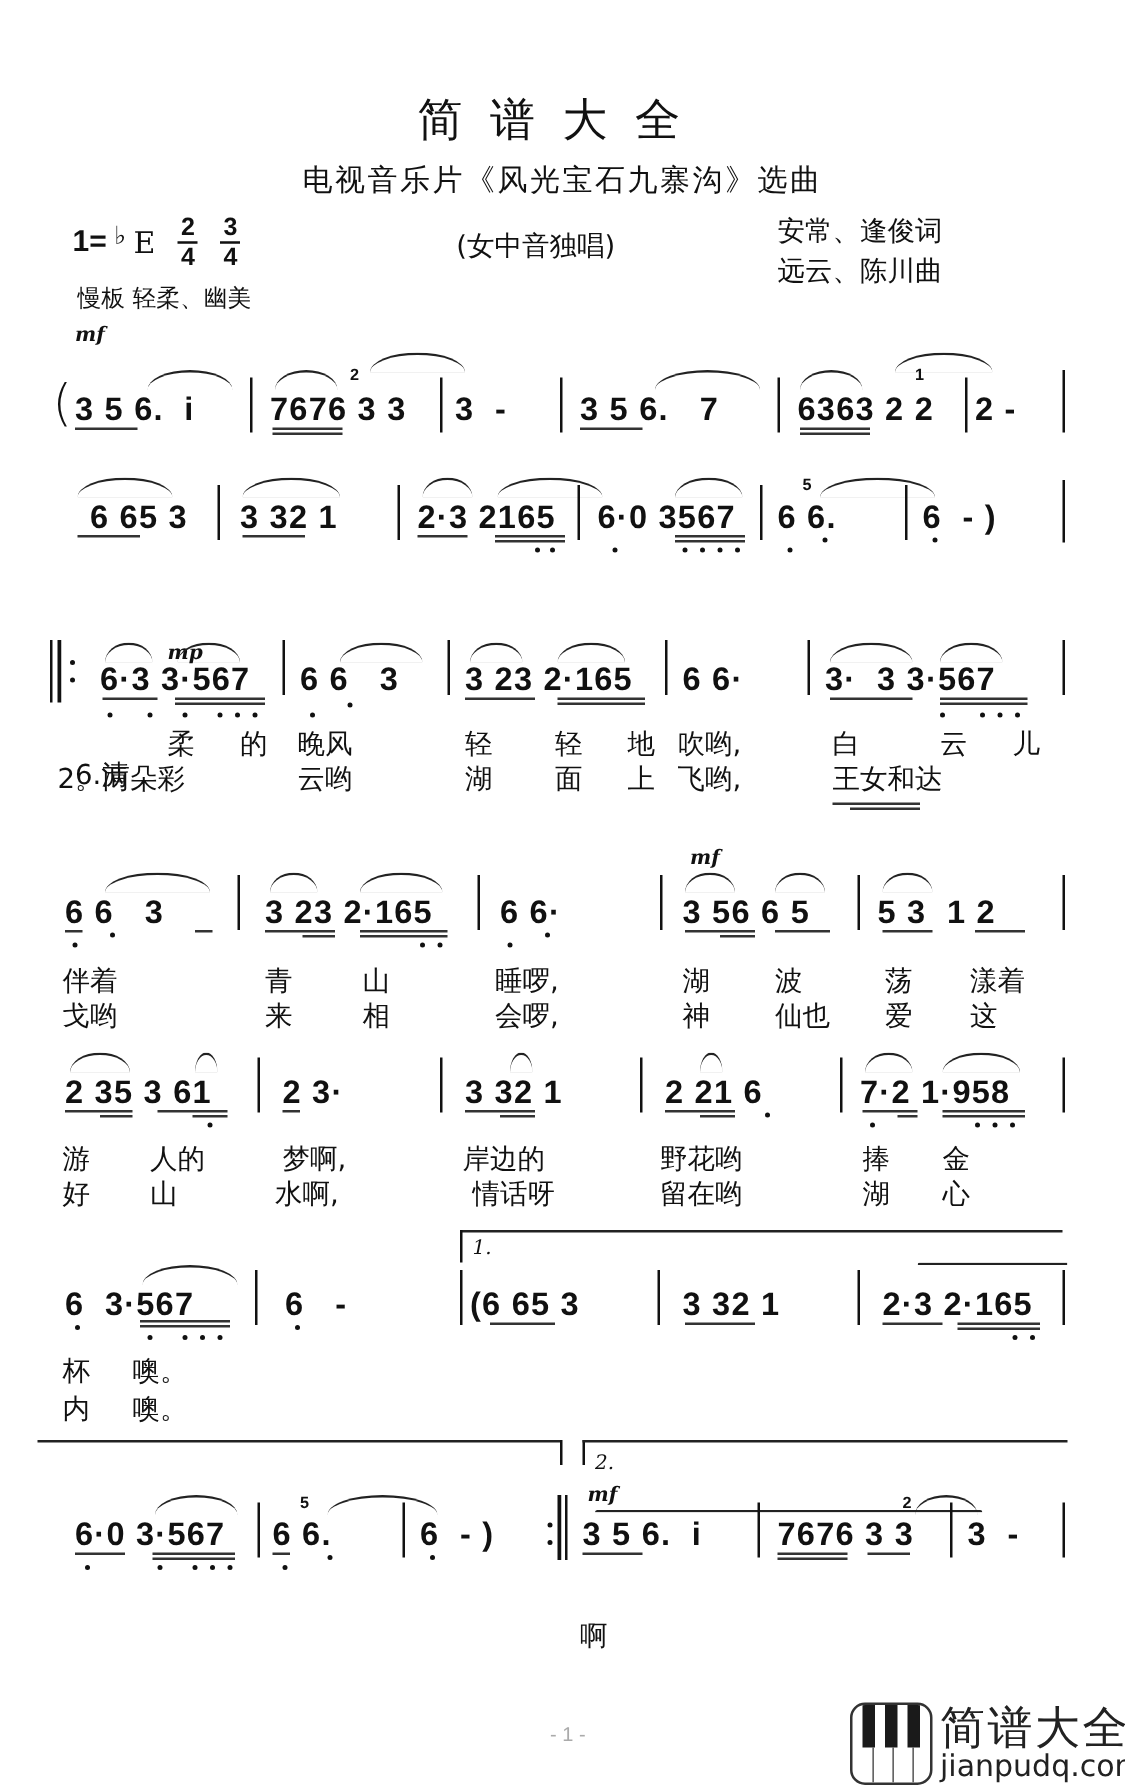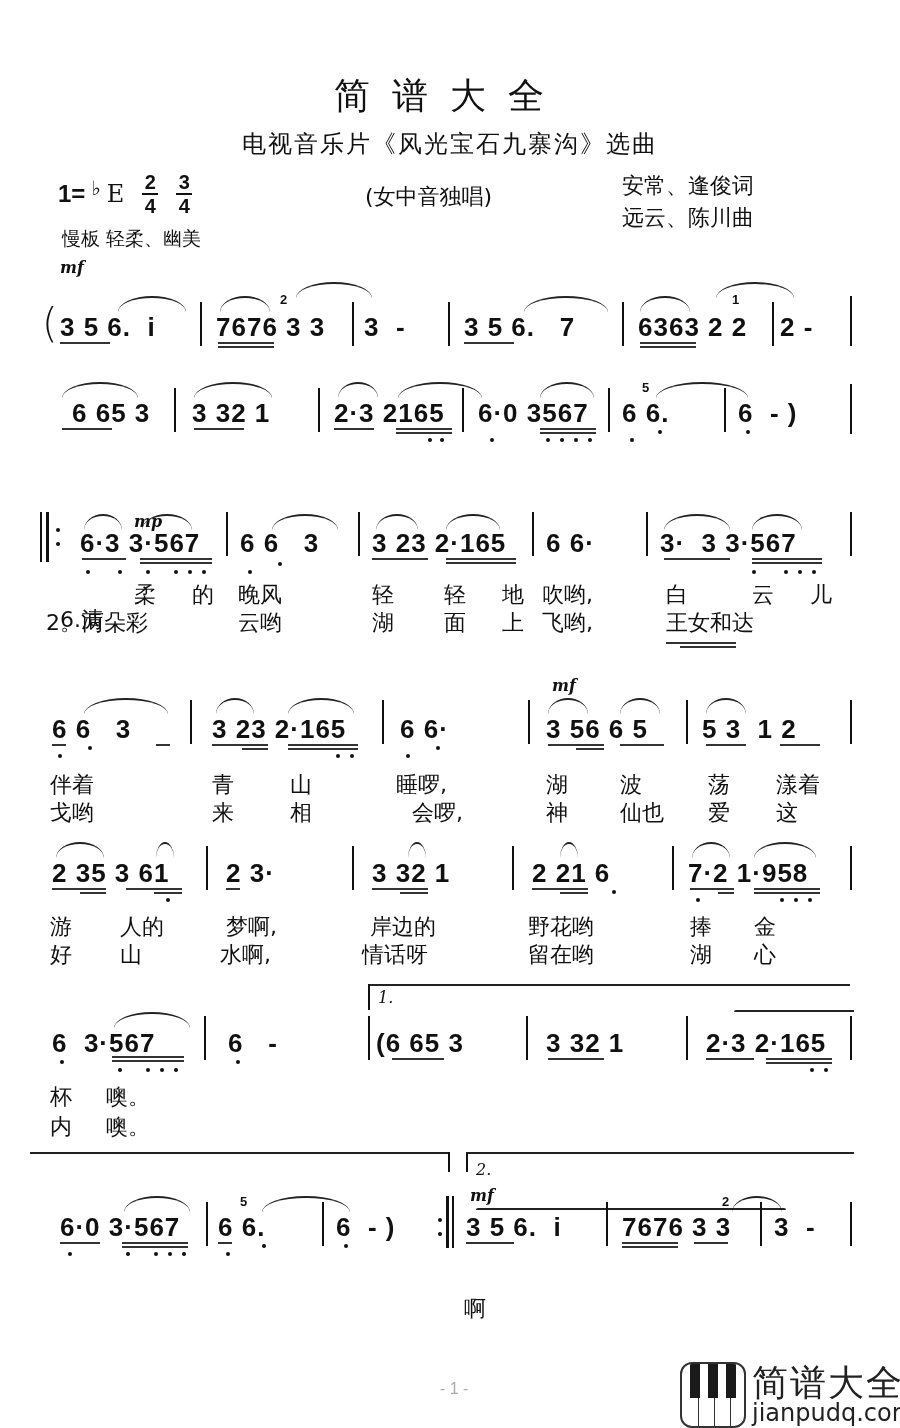--- a/index.html
+++ b/index.html
@@ -235,21 +235,21 @@
 <div class="lyric" style="left:212px;top:770px;">青</div>
 <div class="lyric" style="left:290px;top:770px;">山</div>
 <div class="lyric" style="left:396px;top:770px;">睡啰,</div>
 <div class="lyric" style="left:546px;top:770px;">湖</div>
 <div class="lyric" style="left:620px;top:770px;">波</div>
 <div class="lyric" style="left:708px;top:770px;">荡</div>
 <div class="lyric" style="left:776px;top:770px;">漾着</div>
 <div class="lyric" style="left:50px;top:798px;">戈哟</div>
 <div class="lyric" style="left:212px;top:798px;">来</div>
 <div class="lyric" style="left:290px;top:798px;">相</div>
-<div class="lyric" style="left:412px;top:798px;">会啰,</div>
+<div class="lyric" style="left:396px;top:798px;">会啰,</div>
 <div class="lyric" style="left:546px;top:798px;">神</div>
 <div class="lyric" style="left:620px;top:798px;">仙也</div>
 <div class="lyric" style="left:708px;top:798px;">爱</div>
 <div class="lyric" style="left:776px;top:798px;">这</div>
 
 <div class="notes" style="left:52px;top:858px;">2 35 3 61</div>
 <div class="bl" style="left:206px;top:846px;height:44px;"></div>
 <div class="notes" style="left:226px;top:858px;">2 3·</div>
 <div class="bl" style="left:352px;top:846px;height:44px;"></div>
 <div class="notes" style="left:372px;top:858px;">3 32 1</div>
@@ -287,21 +287,21 @@
 <div class="lyric" style="left:50px;top:912px;">游</div>
 <div class="lyric" style="left:120px;top:912px;">人的</div>
 <div class="lyric" style="left:226px;top:912px;">梦啊,</div>
 <div class="lyric" style="left:370px;top:912px;">岸边的</div>
 <div class="lyric" style="left:528px;top:912px;">野花哟</div>
 <div class="lyric" style="left:690px;top:912px;">捧</div>
 <div class="lyric" style="left:754px;top:912px;">金</div>
 <div class="lyric" style="left:50px;top:940px;">好</div>
 <div class="lyric" style="left:120px;top:940px;">山</div>
 <div class="lyric" style="left:220px;top:940px;">水啊,</div>
-<div class="lyric" style="left:362px;top:940px;">情话呀</div>
+<div class="lyric" style="left:378px;top:940px;">情话呀</div>
 <div class="lyric" style="left:528px;top:940px;">留在哟</div>
 <div class="lyric" style="left:690px;top:940px;">湖</div>
 <div class="lyric" style="left:754px;top:940px;">心</div>
 
 <div class="volta" style="left:368px;top:984px;width:482px;"></div>
 <div class="bl" style="left:368px;top:984px;height:26px;"></div>
 <div class="abs" style="left:378px;top:988px;font-size:16px;font-style:italic;">1.</div>
 <div class="notes" style="left:52px;top:1028px;">6  3·567</div>
 <div class="bl" style="left:204px;top:1016px;height:44px;"></div>
 <div class="notes" style="left:228px;top:1028px;">6   -</div>

